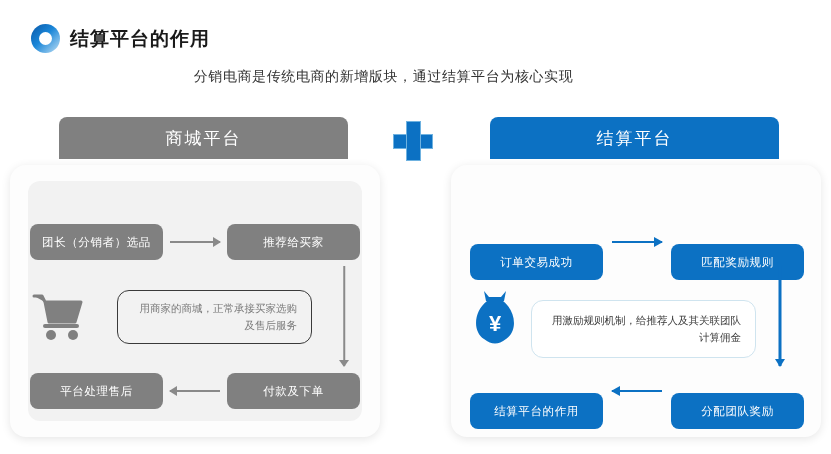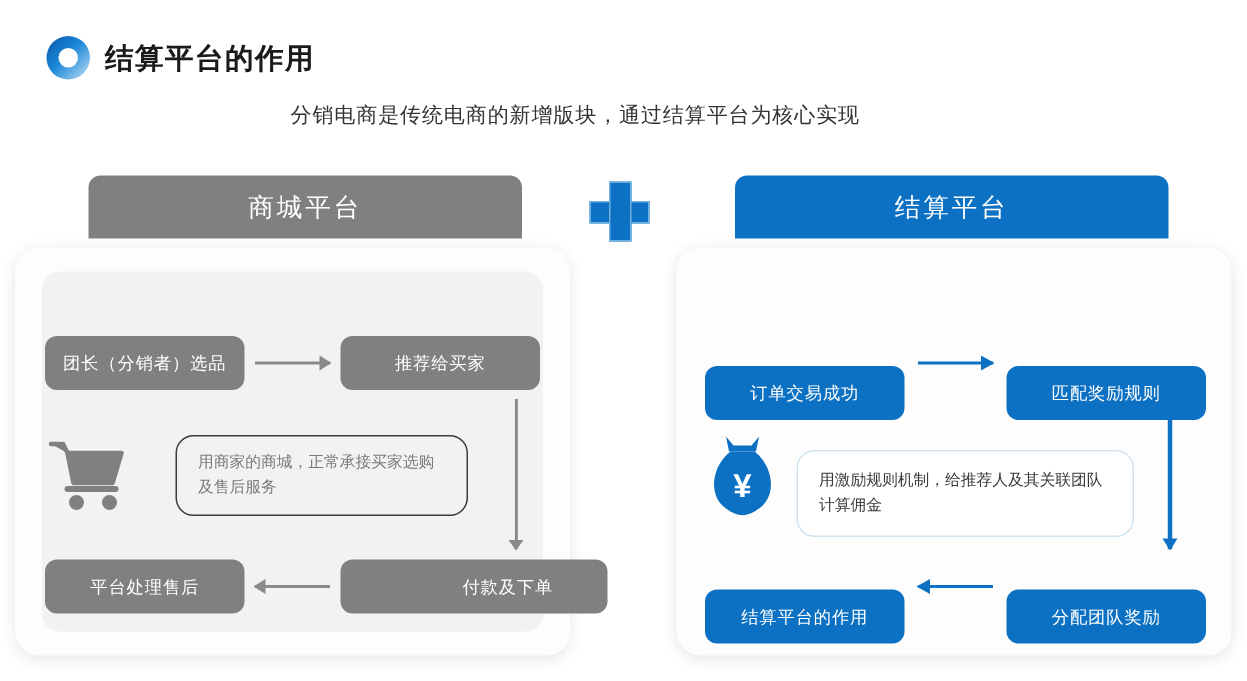--- a/index.html
+++ b/index.html
@@ -135,21 +135,21 @@
     color: #ffffff;
     letter-spacing: 0.6px;
     white-space: nowrap;
   }
   .node.gray { background: #808080; }
   .node.blue { background: #0c71c3; margin-top: 20px; }
 
   
   .n-l-1 { left: 30px;  top: 224px; width: 133px; font-family: Liberation Serif, serif; }
   .n-l-2 { left: 227px; top: 224px; width: 133px; }
-  .n-l-3 { left: 227px; top: 373px; width: 133px; padding-left: 45px; }
+  .n-l-3 { left: 227px; top: 373px; width: 133px; }
   .n-l-4 { left: 30px;  top: 373px; width: 133px; }
 
   
   .n-r-1 { left: 470px; top: 224px; width: 133px; }
   .n-r-2 { left: 671px; top: 224px; width: 133px; }
   .n-r-3 { left: 671px; top: 373px; width: 133px; }
   .n-r-4 { left: 470px; top: 373px; width: 133px; }
 
   
   .arrow { position: absolute; }
@@ -189,21 +189,21 @@
   .a-r-side   { left: 773px; top: 266px; width: 14px; height: 100px; }
   .a-r-side .line { width: 3px; }
 
   
   .callout {
     position: absolute;
     border-radius: 12px;
     display: flex;
     align-items: center;
     justify-content: center;
-    text-align: left;
+    text-align: right;
     font-size: 10.5px;
     line-height: 1.6;
     padding: 0 14px;
     box-sizing: border-box;
   }
   .callout-left {
     left: 117px; top: 290px;
     width: 195px; height: 54px;
     border: 1.5px solid #3a3a3a;
     color: #7a7a7a;

